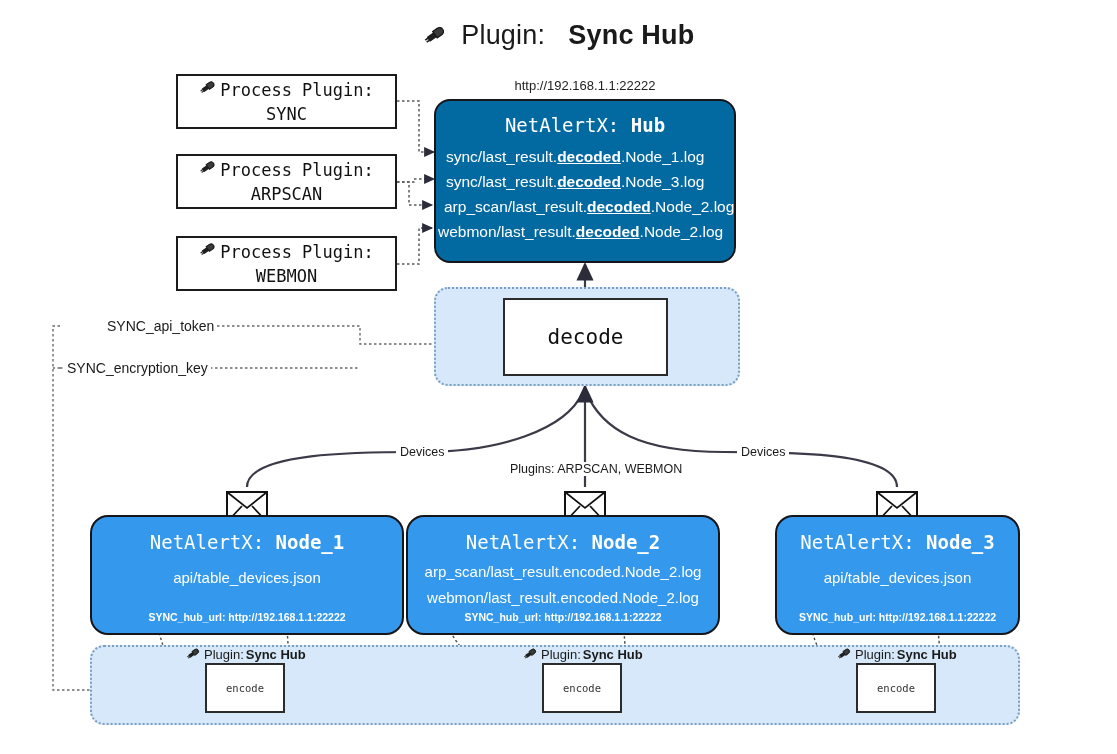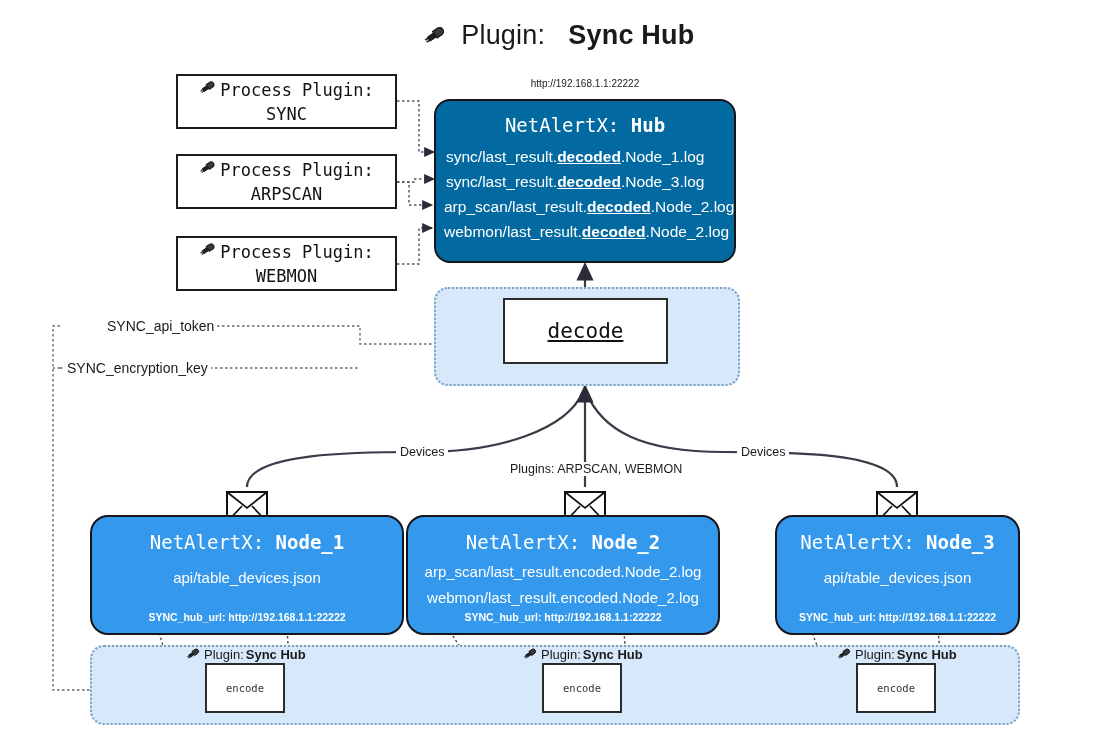--- a/index.html
+++ b/index.html
@@ -16,21 +16,21 @@
   .plug{display:inline-block;vertical-align:-3px;margin-right:5px;}
 
   
   .pbox{position:absolute;background:#ffffff;border:2.4px solid #1b1b1b;
         box-sizing:border-box;display:flex;flex-direction:column;align-items:center;
         justify-content:center;font-family:"DejaVu Sans Mono","Liberation Mono",monospace;
         font-size:17px;line-height:24px;color:#111;}
   .pbox .l1{white-space:nowrap;display:flex;align-items:center;gap:2px;}
   .pbox .l2{white-space:nowrap;}
 
-  .huburl{position:absolute;font-size:10px;color:#222;text-align:center;white-space:nowrap;}
+  .huburl{position:absolute;font-size:13px;color:#222;text-align:center;white-space:nowrap;}
 
   .hub{position:absolute;background:#0369a1;border:2.6px solid #15151a;border-radius:16px;
        box-sizing:border-box;color:#fff;}
   .hub .hname{text-align:center;font-family:"DejaVu Sans Mono","Liberation Mono",monospace;
               font-size:19px;line-height:24px;margin-top:12px;}
   .hub .hname b{font-weight:700;}
   .hub .loglist{margin-top:7px;}
   .hub .logline{font-size:15.5px;line-height:25px;white-space:nowrap;padding-left:10px;}
   .hub .logline b{font-weight:700;text-decoration:underline;}
 
@@ -186,28 +186,28 @@
     <div class="loglist">
       <div class="logline">
         <span>sync/last_result.</span><b>decoded</b><span>.Node_1.log</span>
       </div>
       <div class="logline">
         <span>sync/last_result.</span><b>decoded</b><span>.Node_3.log</span>
       </div>
       <div class="logline" style="padding-left:8px;">
         <span>arp_scan/last_result.</span><b>decoded</b><span>.Node_2.log</span>
       </div>
-      <div class="logline" style="padding-left:8px;">
+      <div class="logline" style="padding-left:2px;">
         <span>webmon/last_result.</span><b>decoded</b><span>.Node_2.log</span>
       </div>
     </div>
   </div>
 
   <div class="panel" style="left:434px;top:287px;width:306px;height:99px;"></div>
-  <div class="wbox decode" style="left:503px;top:298px;width:165px;height:66px;text-decoration:underline;">decode</div>
+  <div class="wbox decode" style="left:503px;top:298px;width:165px;height:78px;">decode</div>
 
   <div class="tokenlabel" style="left:104px;top:318px;">SYNC_api_token</div>
   <div class="tokenlabel" style="left:64px;top:360px;">SYNC_encryption_key</div>
 
   <div class="edgelabel" style="left:396px;top:445px;">Devices</div>
   <div class="edgelabel" style="left:506px;top:462px;">Plugins: ARPSCAN, WEBMON</div>
   <div class="edgelabel" style="left:737px;top:445px;">Devices</div>
 
   <div class="env" style="left:226px;top:491px;">
     <svg width="42" height="32">

